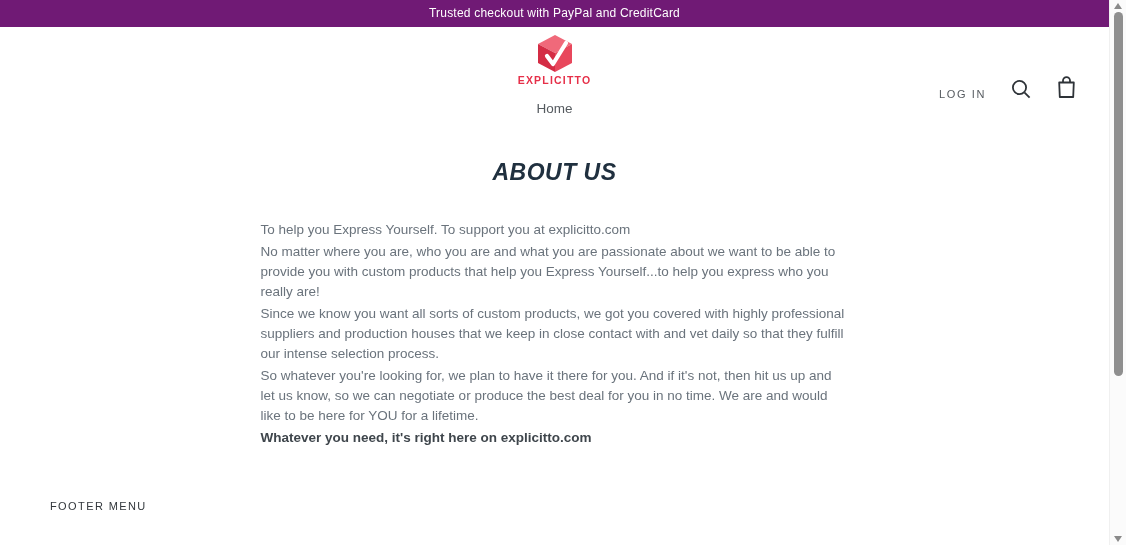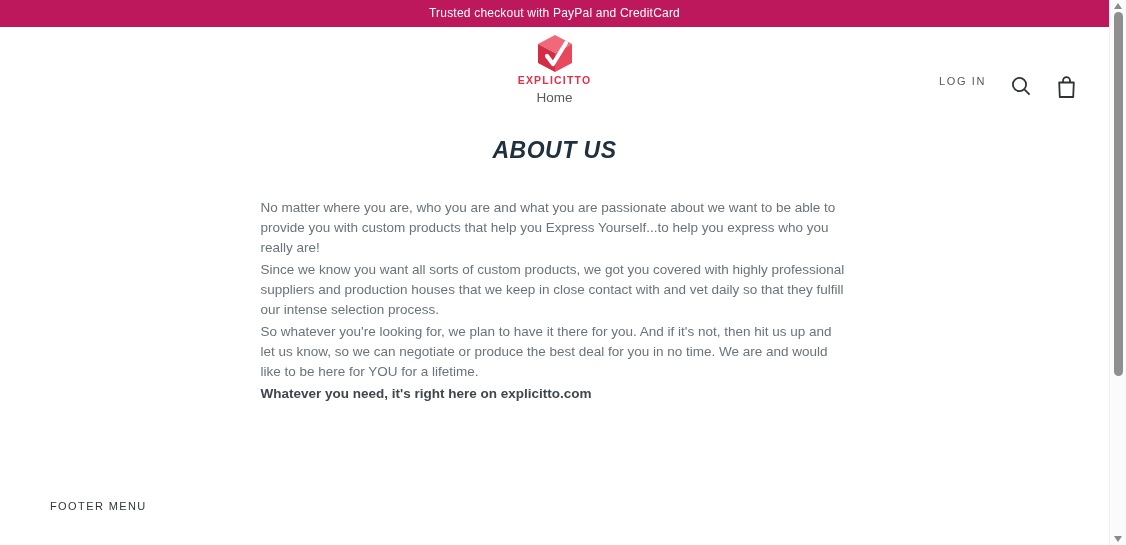--- a/index.html
+++ b/index.html
@@ -7,21 +7,21 @@
     width: 1126px; height: 545px;
     overflow: hidden;
     background: #ffffff;
     font-family: "Liberation Sans", "DejaVu Sans", sans-serif;
   }
   .page { position: relative; width: 1126px; height: 545px; }
 
   
   .banner {
     width: 1109px; height: 27px;
-    background: #be185d;
+    background: #701a75;
     color: #ffffff;
     font-size: 12px;
     text-align: center;
     line-height: 27px;
     letter-spacing: 0.2px;
   }
 
   
   header { position: relative; width: 1109px; }
   .logo {
@@ -34,45 +34,45 @@
     margin-top: 1px;
     color: #e63049;
     font-size: 10.5px;
     font-weight: bold;
     letter-spacing: 1.2px;
   }
   .header-actions {
     position: absolute;
     top: 42px; right: 32px;
     display: flex;
-    align-items: flex-start;
+    align-items: flex-end;
     gap: 24px;
   }
   .login {
     color: #555a5f;
     font-size: 11px;
     letter-spacing: 1.6px;
     text-decoration: none;
     cursor: pointer;
   }
   .icon-btn { display: inline-flex; align-items: center; cursor: pointer; }
 
   
-  nav { width: 1109px; text-align: center; margin-top: 2px; }
+  nav { width: 1109px; text-align: center; margin-top: 13px; }
   nav a {
     color: #555a5f;
     font-size: 13.5px;
     text-decoration: none;
     cursor: pointer;
   }
 
   
   main { width: 1109px; }
   h1 {
-    margin-top: 31px;
+    margin-top: 42px;
     text-align: center;
     font-size: 23px;
     font-style: italic;
     font-weight: 600;
     color: #20303f;
     letter-spacing: 0.5px;
   }
   .rte {
     width: 588px;
     margin: 34px auto 0;
@@ -162,20 +162,21 @@
   </header>
 
   <nav>
     <a>Home</a>
   </nav>
 
   <main>
     <h1>ABOUT US</h1>
 
     <div class="rte">
+      <p>To help you Express Yourself. To support you at explicitto.com</p>
       <p>No matter where you are, who you are and what you are passionate about we want to be able to provide you with custom products that help you Express Yourself...to help you express who you really are!</p>
       <p>Since we know you want all sorts of custom products, we got you covered with highly professional suppliers and production houses that we keep in close contact with and vet daily so that they fulfill our intense selection process.</p>
       <p>So whatever you're looking for, we plan to have it there for you. And if it's not, then hit us up and let us know, so we can negotiate or produce the best deal for you in no time. We are and would like to be here for YOU for a lifetime.</p>
       <p class="p-bold">Whatever you need, it's right here on explicitto.com</p>
     </div>
   </main>
 
   <footer>
     <div class="footer-menu-label">FOOTER MENU</div>
   </footer>

